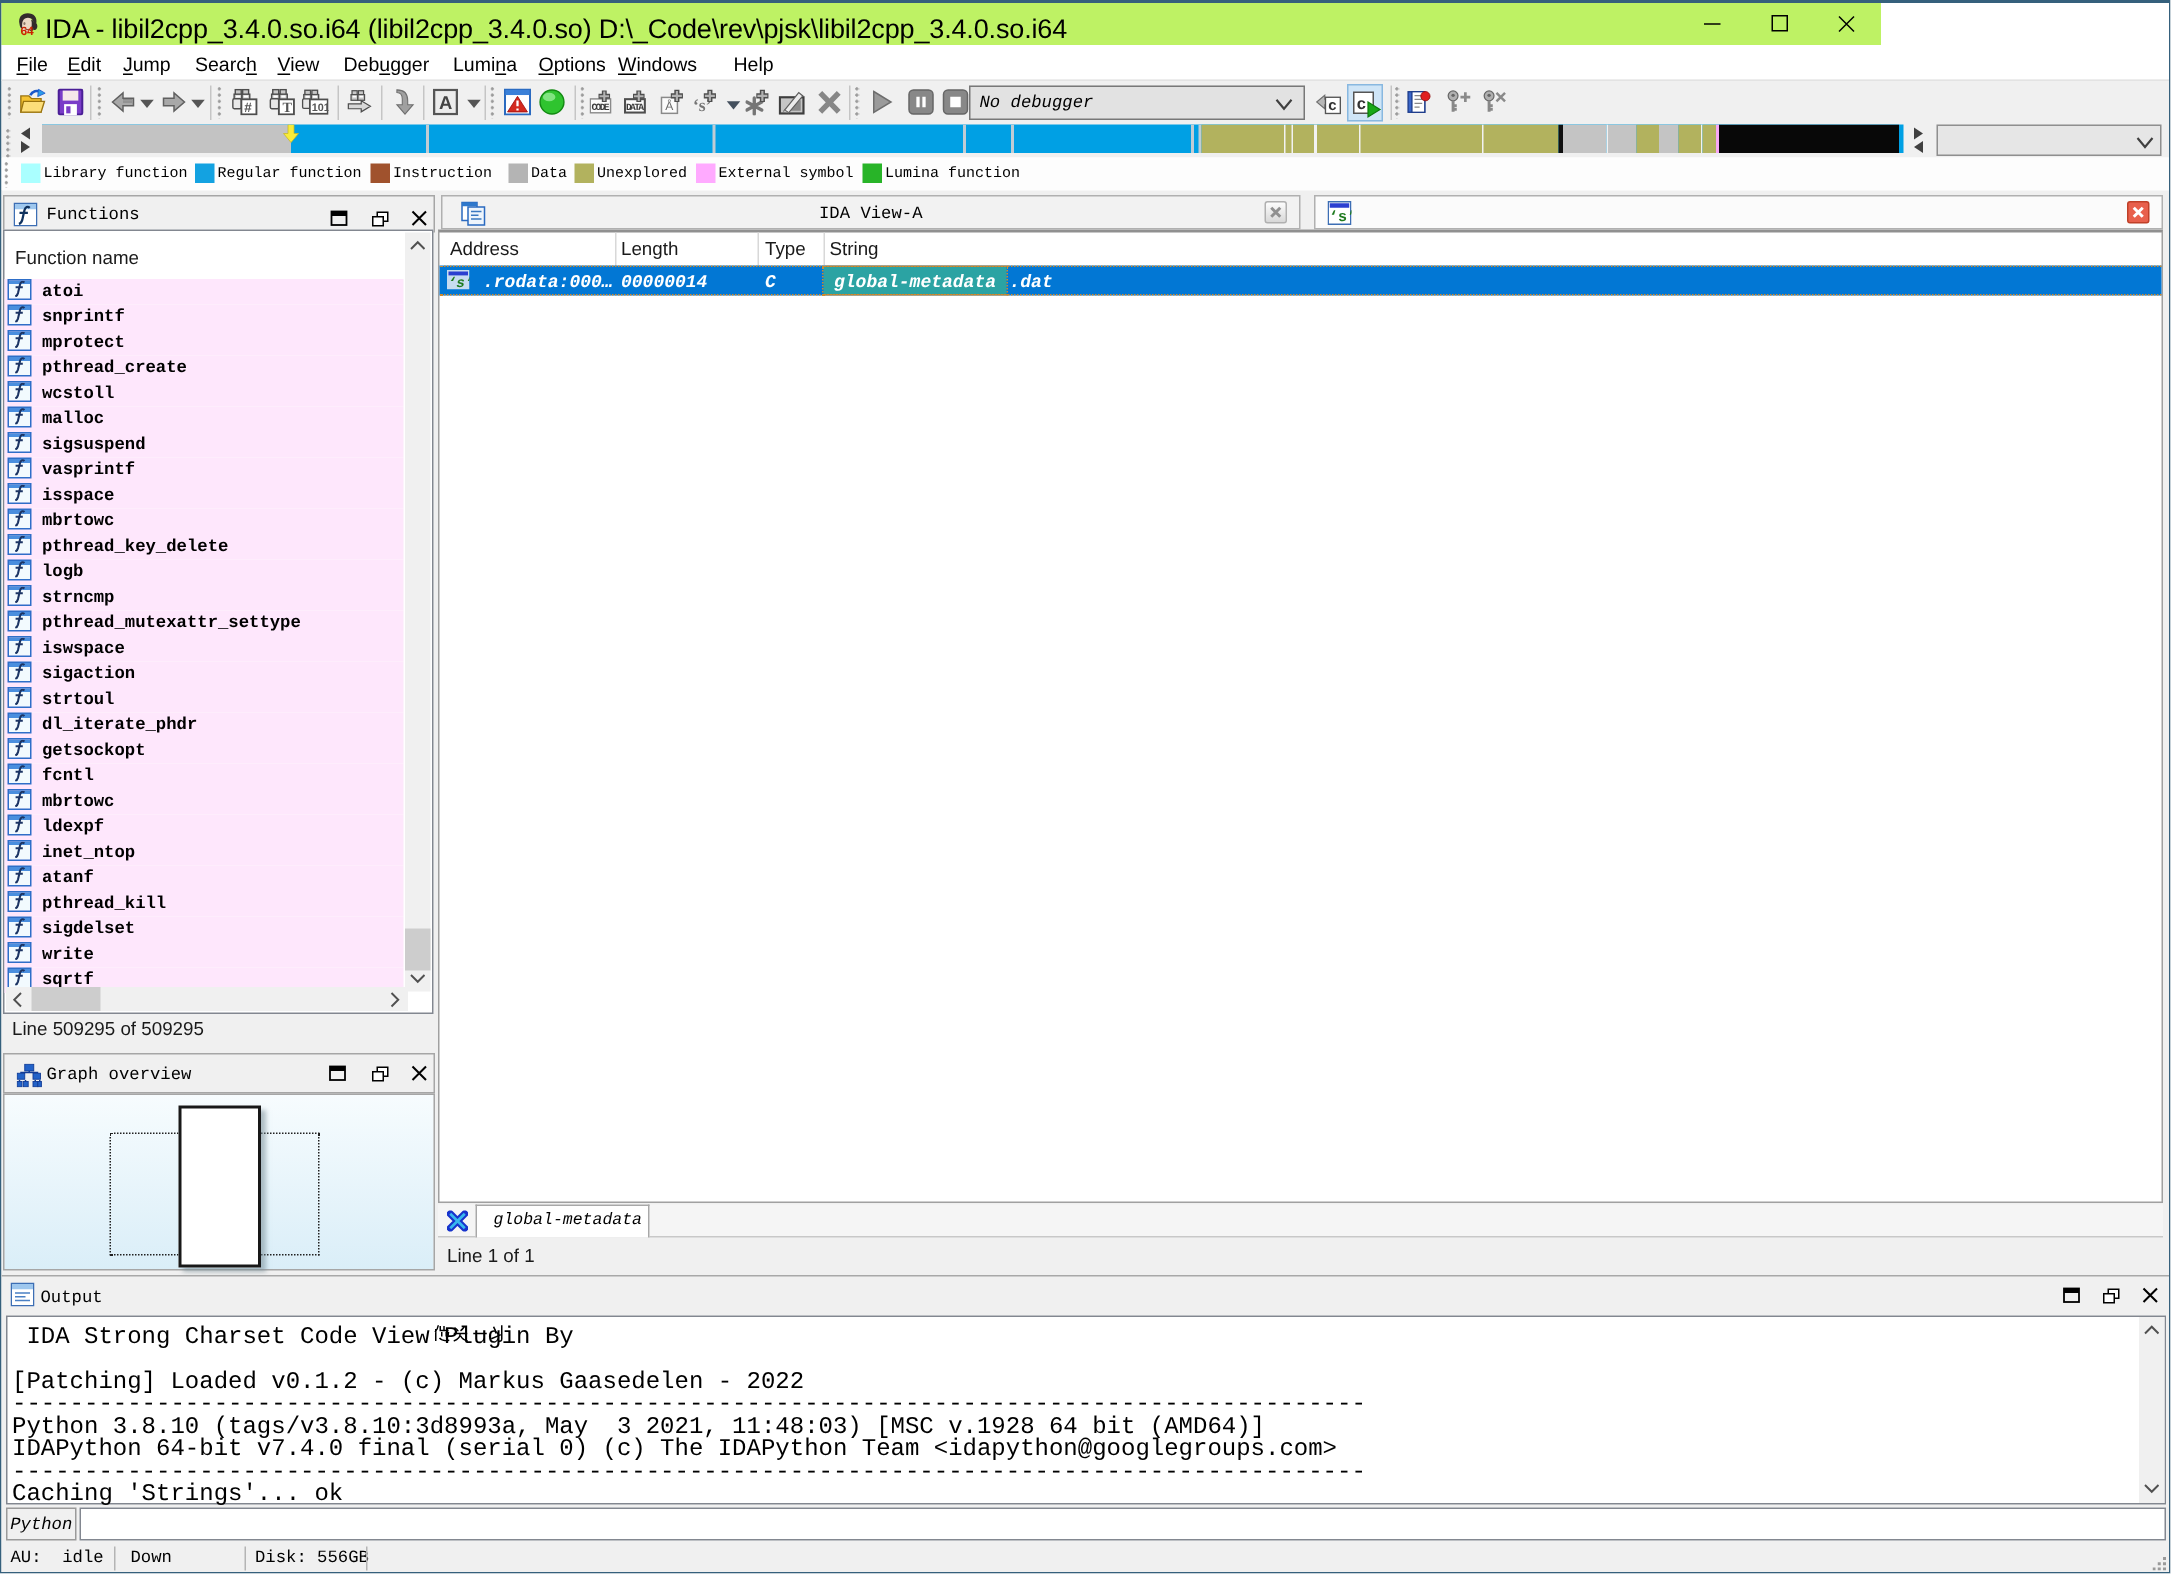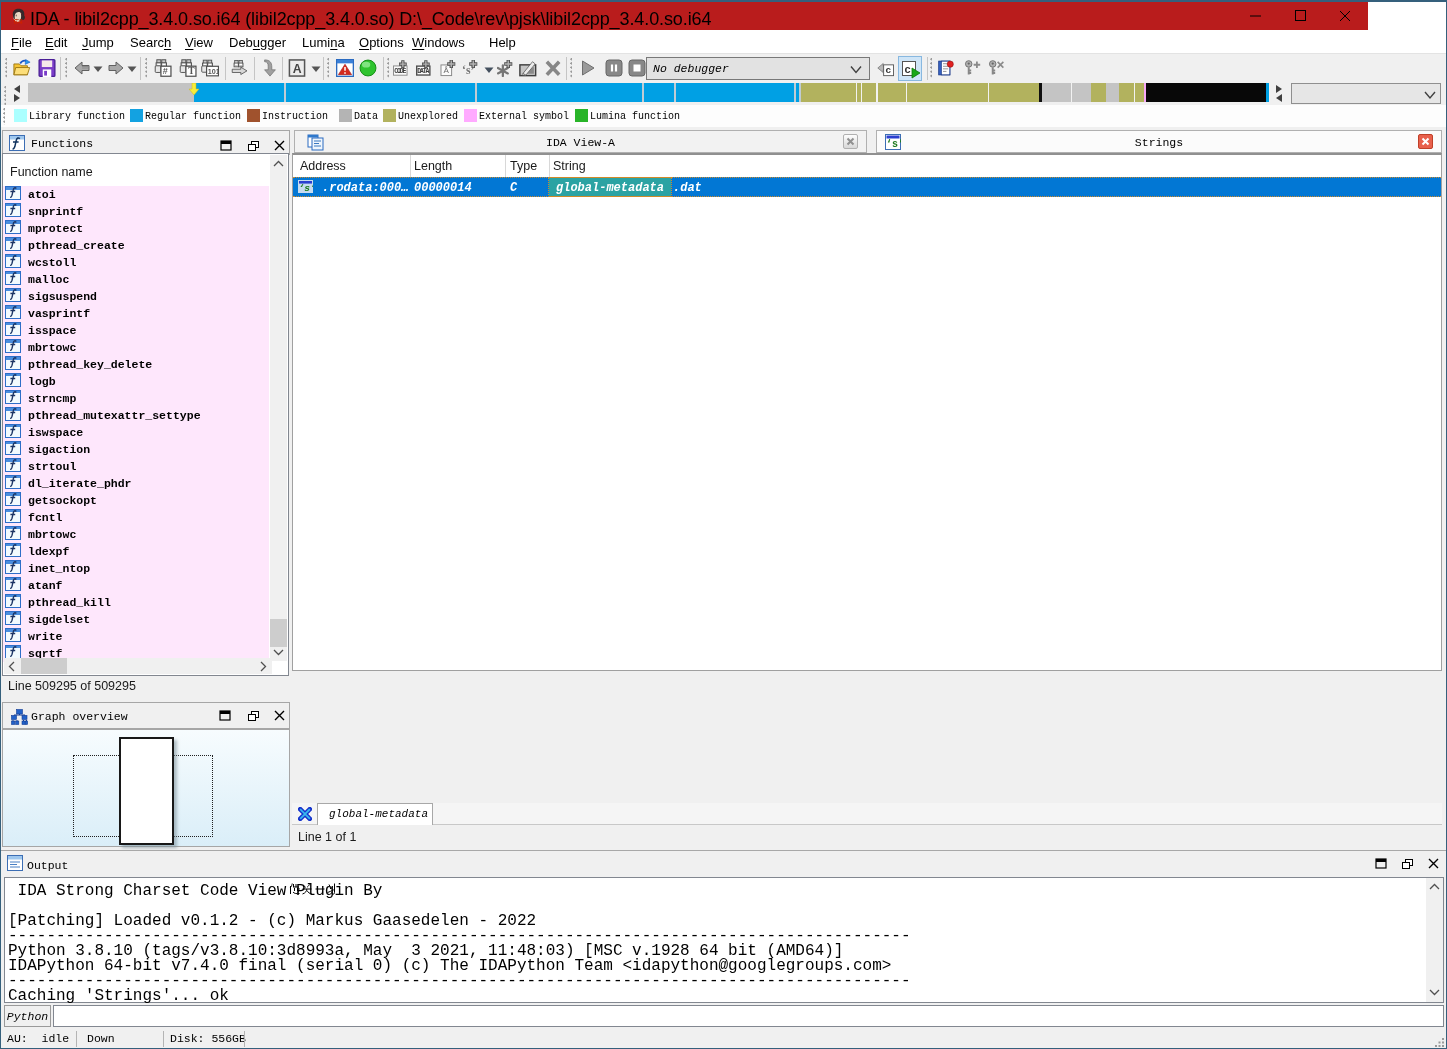--- a/index.html
+++ b/index.html
@@ -4,21 +4,21 @@
 <style>
 * { margin:0; padding:0; box-sizing:border-box; }
 html,body { width:1447px; height:1049px; overflow:hidden; }
 body { font-family:"Liberation Sans", sans-serif; position:relative; background:#fff; }
 .abs { position:absolute; }
 .mono { font-family:"Liberation Mono", monospace;font-style:italic; }
 #frame { position:absolute; left:0; top:0; width:1447px; height:1049px;
   border-left:1px solid #35607c; border-right:1px solid #35607c;
   border-top:2px solid #35607c; border-bottom:1px solid #35607c; }
 
-#titlebar { position:absolute; left:1px; top:2px; width:1367px; height:28px; background:#b91c1c; }
+#titlebar { position:absolute; left:1px; top:2px; width:1253px; height:28px; background:#bef264; }
 #titletext { position:absolute; left:29px; top:7px; font-size:18px; letter-spacing:-0.1px; color:#000; }
 .winbtn { position:absolute; top:0; width:45px; height:28px; }
 
 #menubar { position:absolute; left:1px; top:30px; width:1445px; height:23px; background:#fff; font-size:13px; color:#000; }
 #menubar span.mi { position:absolute; top:5px; }
 #menubar u { text-decoration:underline; text-underline-offset:2px; }
 
 #toolbar { position:absolute; left:1px; top:53px; width:1445px; height:29px; background:#f0f0f0; border-top:1px solid #e3e3e3; }
 .tsep { position:absolute; top:3px; height:23px; width:1px; background:#c5c5c5; }
 .handle { position:absolute; top:4px; width:3px; height:21px;
@@ -712,29 +712,28 @@
           </svg>
       </div>
     </div>
 
     <div class="ptitle" style="left:584px;top:3px;width:566px;height:23px;border-color:#b0b0b0;background:#fbfbfb">
       <svg class="abs" style="left:8px;top:3px" width="16" height="16" viewBox="0 0 16 16">
         <rect x="0.5" y="0.5" width="15" height="15" fill="#fff" stroke="#3c6eb4"></rect>
         <rect x="1.5" y="1.5" width="13" height="3" fill="#2b3fd0"></rect>
         <text x="1" y="13" font-family="Liberation Mono" font-weight="bold" font-size="10" fill="#1e7a1e">‘s’</text>
       </svg>
-      <div class="ptxt" style="left:0;right:0;top:5px;text-align:center">Strings</div>
       <div class="abs" style="right:8px;top:3px;width:15px;height:15px;background:#e8604c;border:1px solid #c04028;border-radius:2px">
         <svg class="abs" style="left:2px;top:2px" width="9" height="9">
             <path d="M1.5 1.5 L7.5 7.5 M7.5 1.5 L1.5 7.5" stroke="#fff" stroke-width="2"></path>
           </svg>
       </div>
     </div>
 
-    <div class="abs" style="left:0;top:26px;width:1150px;height:518px;background:#fff;border:1px solid #a0a0a0;border-top:2px solid #909090">
+    <div class="abs" style="left:0;top:26px;width:1150px;height:649px;background:#fff;border:1px solid #a0a0a0;border-top:2px solid #909090">
       <div class="abs" style="left:117px;top:0;width:1px;height:24px;background:#d8d8d8"></div>
       <div class="abs" style="left:212px;top:0;width:1px;height:24px;background:#d8d8d8"></div>
       <div class="abs" style="left:256px;top:0;width:1px;height:24px;background:#d8d8d8"></div>
       <div class="abs" style="left:0;top:24px;width:1148px;height:1px;background:#e4e4e4"></div>
       <div class="abs" style="left:7px;top:4px;font-size:12.5px;color:#1a1a1a">Address</div>
       <div class="abs" style="left:121px;top:4px;font-size:12.5px;color:#1a1a1a">Length</div>
       <div class="abs" style="left:217px;top:4px;font-size:12.5px;color:#1a1a1a">Type</div>
       <div class="abs" style="left:260px;top:4px;font-size:12.5px;color:#1a1a1a">String</div>
 
       <div class="abs mono" style="left:0;top:22px;width:1148px;height:20px;background:#0277d4;border-top:1px dotted #d08a2a;border-bottom:1px dotted #d08a2a;font-weight:bold;font-size:12px;color:#fff">

